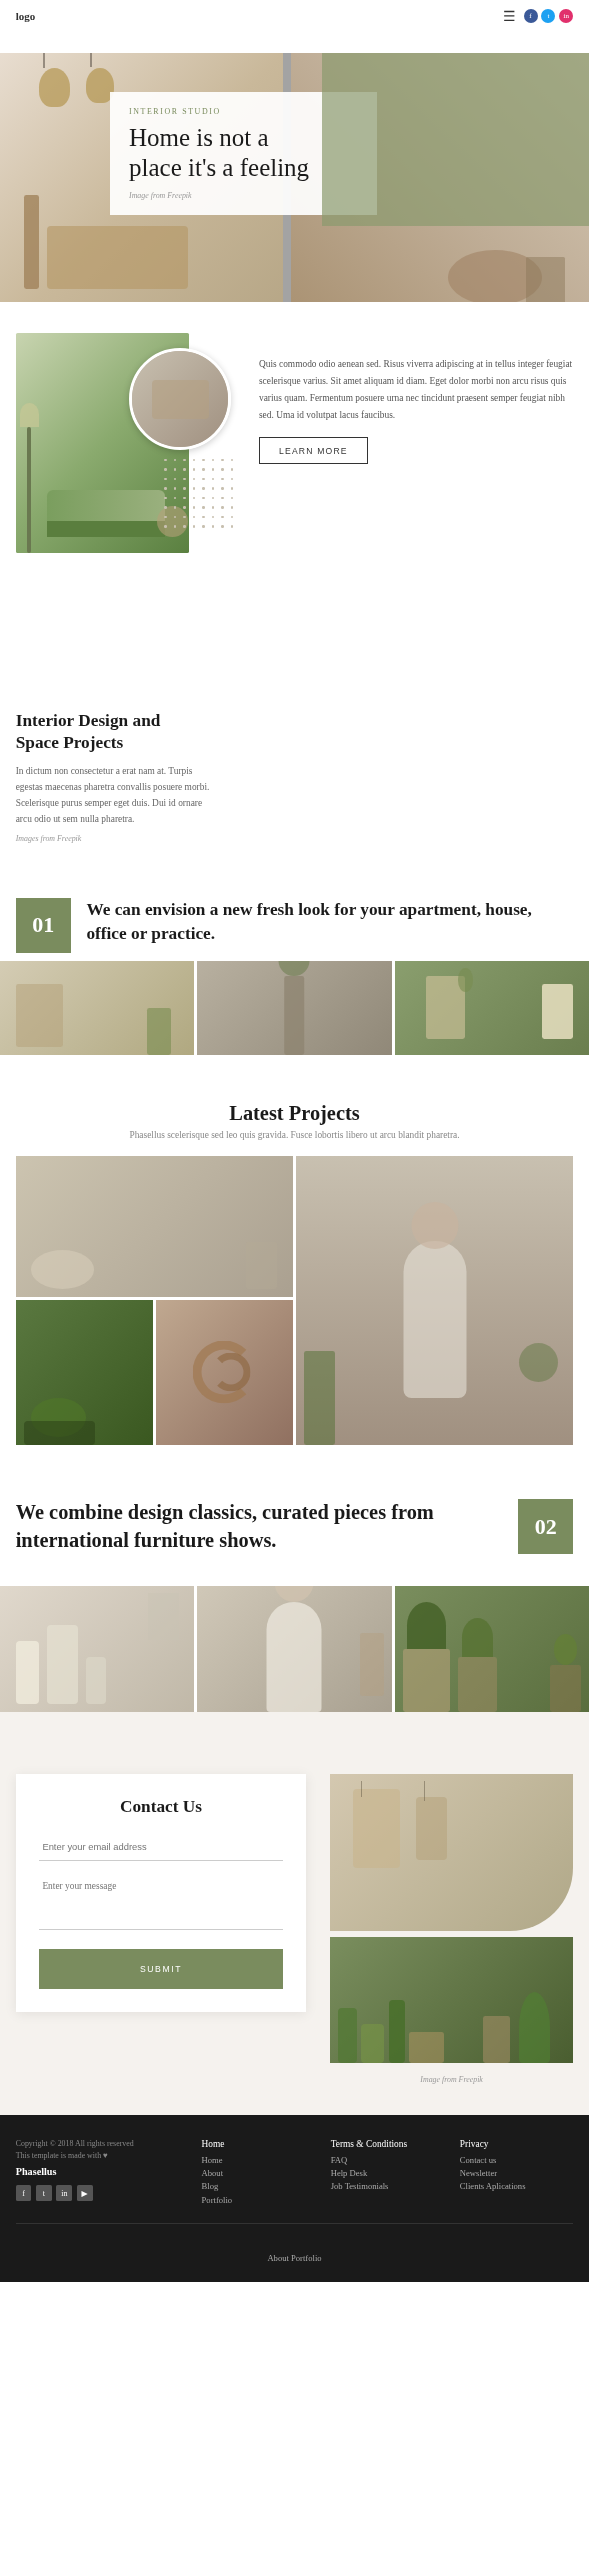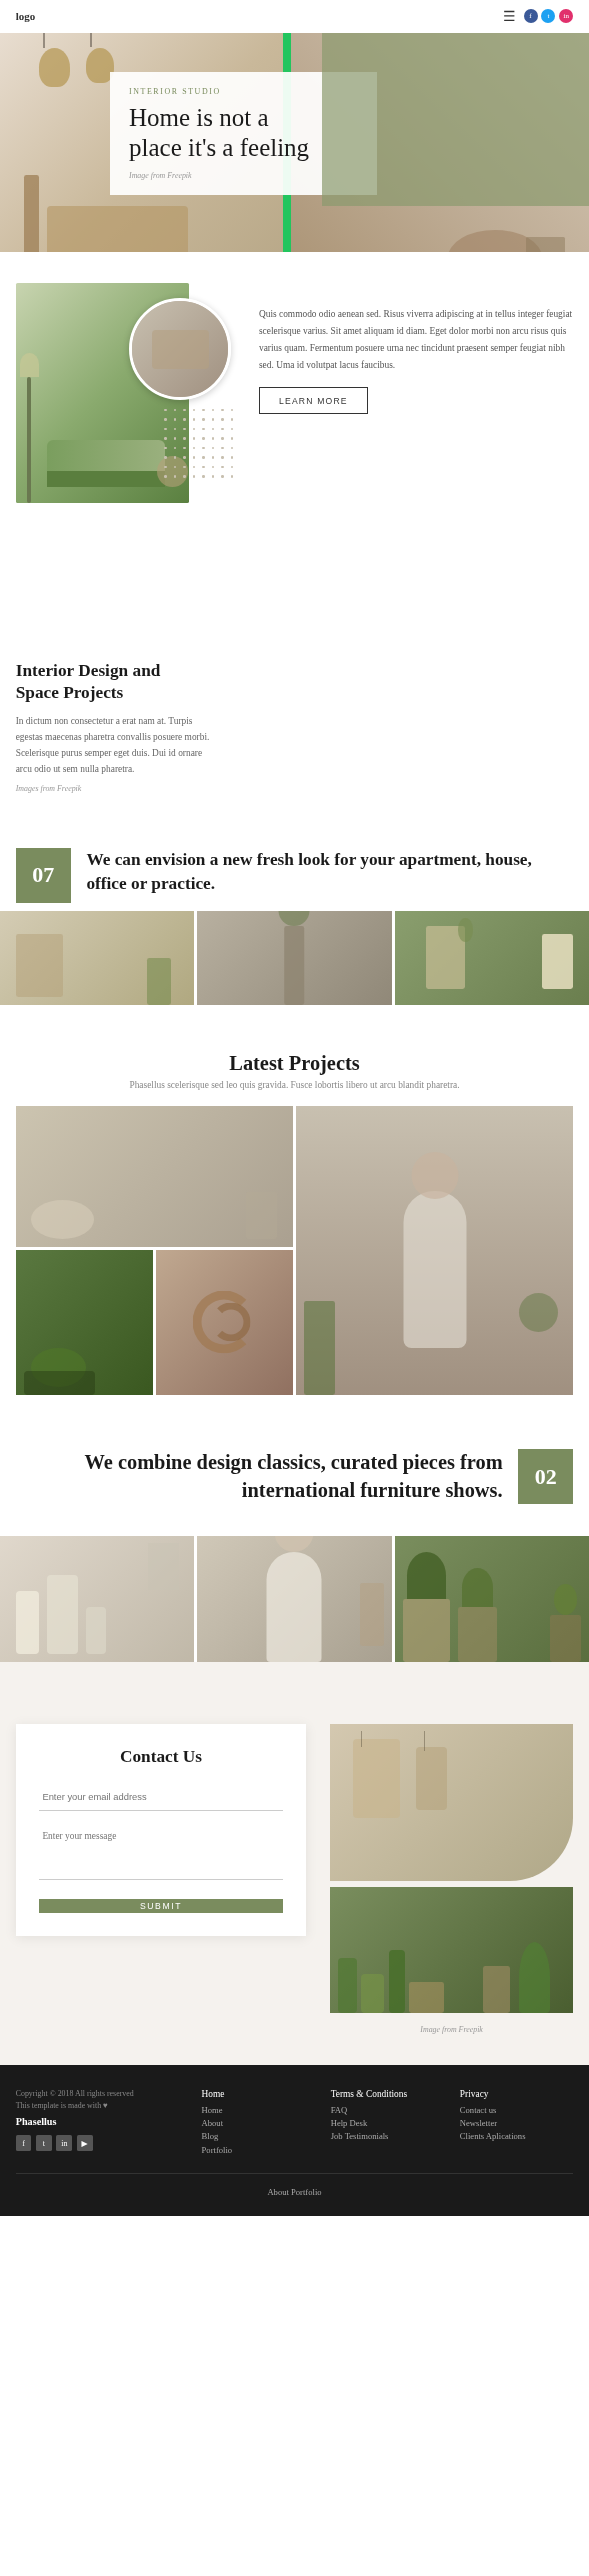--- a/index.html
+++ b/index.html
@@ -23,23 +23,24 @@
       font-size: 7px; color: #fff; cursor: pointer;
     }
     .social-fb { background: #3b5998; }
     .social-tw { background: #1da1f2; }
     .social-in { background: #e1306c; }
 
     
     .hero {
       position: relative;
       width: 589px;
-      height: 219px;
+      height: 249px;
       overflow: hidden;
-      background: #22c55e;
+      background: #a3a3a3;
+      margin-top: 20px;
     }
     .hero-overlay {
       position: absolute;
       top: 39px; left: 110px;
       background: rgba(255,255,255,0.92);
       padding: 15.7px 19px;
       width: 267px;
     }
     .hero-tag { font-size: 7.9px; letter-spacing: 1.6px; color: #7a8c5e; text-transform: uppercase; margin-bottom: 6.3px; }
     .hero-title { font-size: 25px; line-height: 1.2; color: #1a1a1a; font-weight: normal; }
@@ -181,21 +182,21 @@
     .proj-bl-1 { background: linear-gradient(135deg, #5a7840, #3a5820); }
     .proj-bl-2 { background: linear-gradient(135deg, #c0a890, #907060); }
 
     
     .section-combine {
       padding: 31px 15.7px;
       display: flex;
       align-items: center;
       gap: 15.7px;
     }
-    .combine-text { flex: 1; text-align: right; }
+    .combine-text { flex: 1; }
     .combine-title { font-size: 20.4px; font-weight: bold; color: #1a1a1a; line-height: 1.35; }
     .number-box-right {
       min-width: 55px; height: 55px;
       background: #7a8c5e;
       display: flex;
       align-items: center;
       justify-content: center;
       font-size: 22px;
       color: #fff;
       font-weight: bold;
@@ -237,21 +238,21 @@
       color: #999;
       outline: none;
       background: transparent;
       display: block;
     }
     .submit-btn {
       width: 100%;
       background: #7a8c5e;
       color: #fff;
       border: none;
-      padding: 2px;
+      padding: 15px;
       font-size: 8.6px;
       letter-spacing: 1.6px;
       text-transform: uppercase;
       cursor: pointer;
       margin-top: 6.3px;
     }
     .contact-right {
       flex: 1;
       display: flex;
       flex-direction: column;
@@ -293,21 +294,21 @@
     .footer-tagline { font-size: 7.9px; color: #888; margin-bottom: 6.3px; }
     .footer-brand { font-size: 10.2px; color: #fff; font-weight: bold; margin-bottom: 7.9px; }
     .footer-social { display: flex; gap: 4.7px; margin-top: 6.3px; }
     .footer-social-icon {
       width: 15.7px; height: 15.7px;
       background: #555;
       border-radius: 1.6px;
       display: flex; align-items: center; justify-content: center;
       font-size: 7.9px; color: #fff; cursor: pointer;
     }
-    .footer-bottom { border-top: 0.8px solid #333; padding-top: 13px; }
+    .footer-bottom { border-top: 0.8px solid #333; padding-top: 29px; }
     .footer-bottom-links { display: flex; gap: 15.7px; justify-content: center; flex-wrap: wrap; }
   </style>
 </head>
 <body>
 
 <header class="header">
   <span class="logo">logo</span>
   <div class="nav-right">
     <span class="hamburger">☰</span>
     <div class="social-icons">
@@ -433,21 +434,21 @@
     <p class="section-body">In dictum non consectetur a erat nam at. Turpis egestas maecenas pharetra convallis posuere morbi. Scelerisque purus semper eget duis. Dui id ornare arcu odio ut sem nulla pharetra.</p>
     <div class="image-credit">Images from Freepik</div>
   </div>
   <div class="section-2-right">
     <p class="side-text">Quis commodo odio aenean sed. Risus viverra adipiscing at in tellus integer feugiat scelerisque varius. Sit amet aliquam id diam. Eget dolor morbi non arcu risus quis varius quam. Fermentum posuere urna nec tincidunt praesent semper feugiat nibh sed. Uma id volutpat lacus faucibus.</p>
     <button class="learn-more-btn">LEARN MORE</button>
   </div>
 </section>
 
 <section class="section-3">
-  <div class="number-box">07</div>
+  <div class="number-box">01</div>
   <p class="envision-text">We can envision a new fresh look for your apartment, house, office or practice.</p>
 </section>
 
 <div class="img-grid" style="padding:0 0px;margin:0 0 23.6px;">
   <div class="img-cell img-cell-1" style="position:relative;overflow:hidden;">
     <div style="position:absolute;bottom:7.9px;left:15.7px;width:47px;height:63px;background:rgba(180,160,120,0.5);border-radius:2.4px;"></div>
     <div style="position:absolute;bottom:0;right:23.6px;width:23.6px;height:47px;background:rgba(120,140,80,0.6);border-radius:2.4px;"></div>
   </div>
   <div class="img-cell img-cell-2" style="position:relative;overflow:hidden;">
     <div style="position:absolute;bottom:0;left:50%;transform:translateX(-50%);width:19.6px;height:79px;background:rgba(140,130,110,0.7);border-radius:2.4px;"></div>

